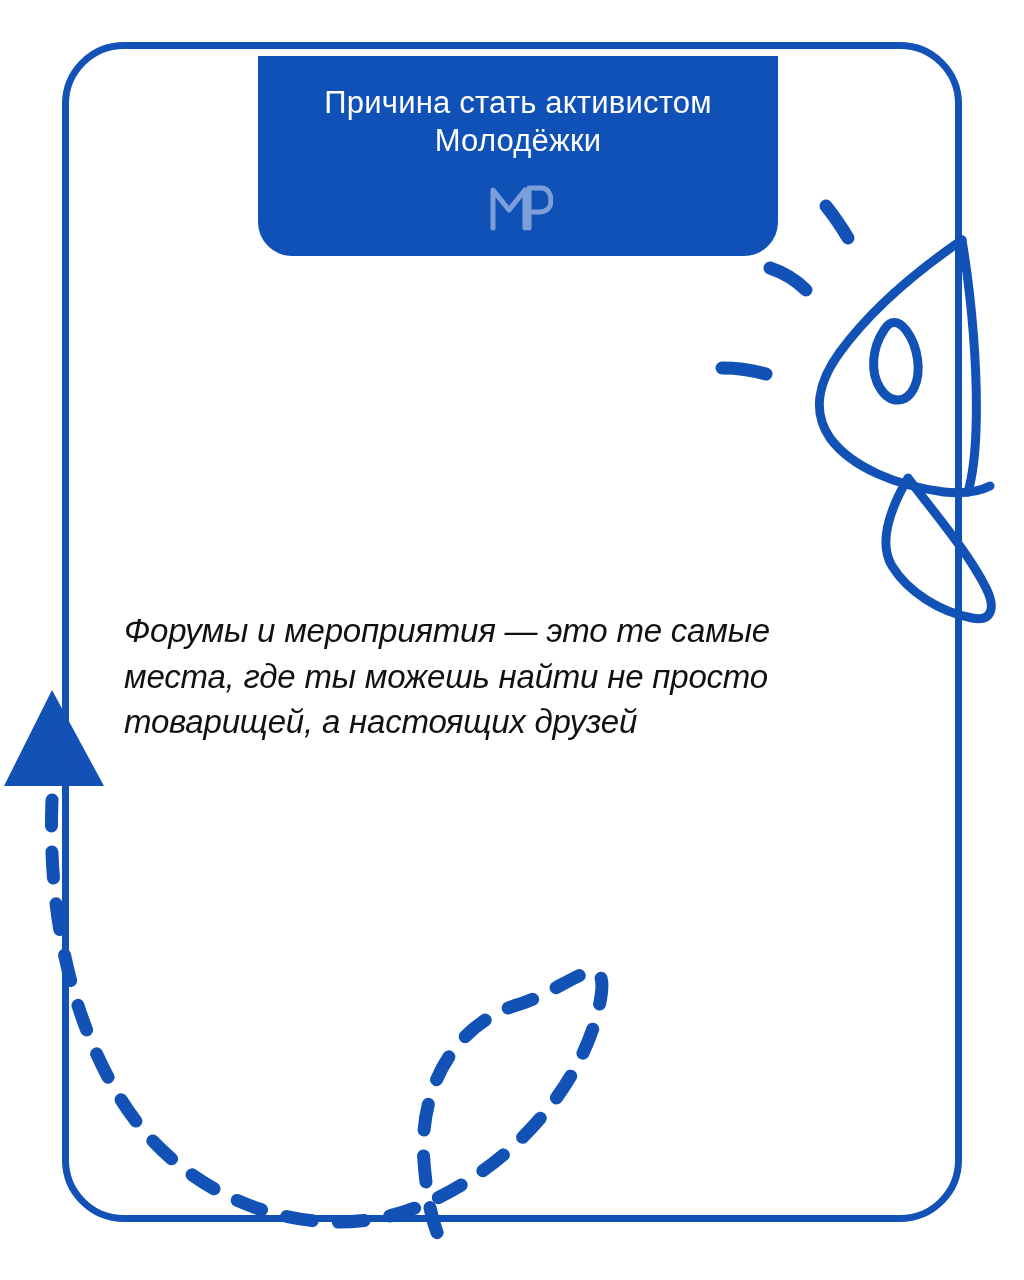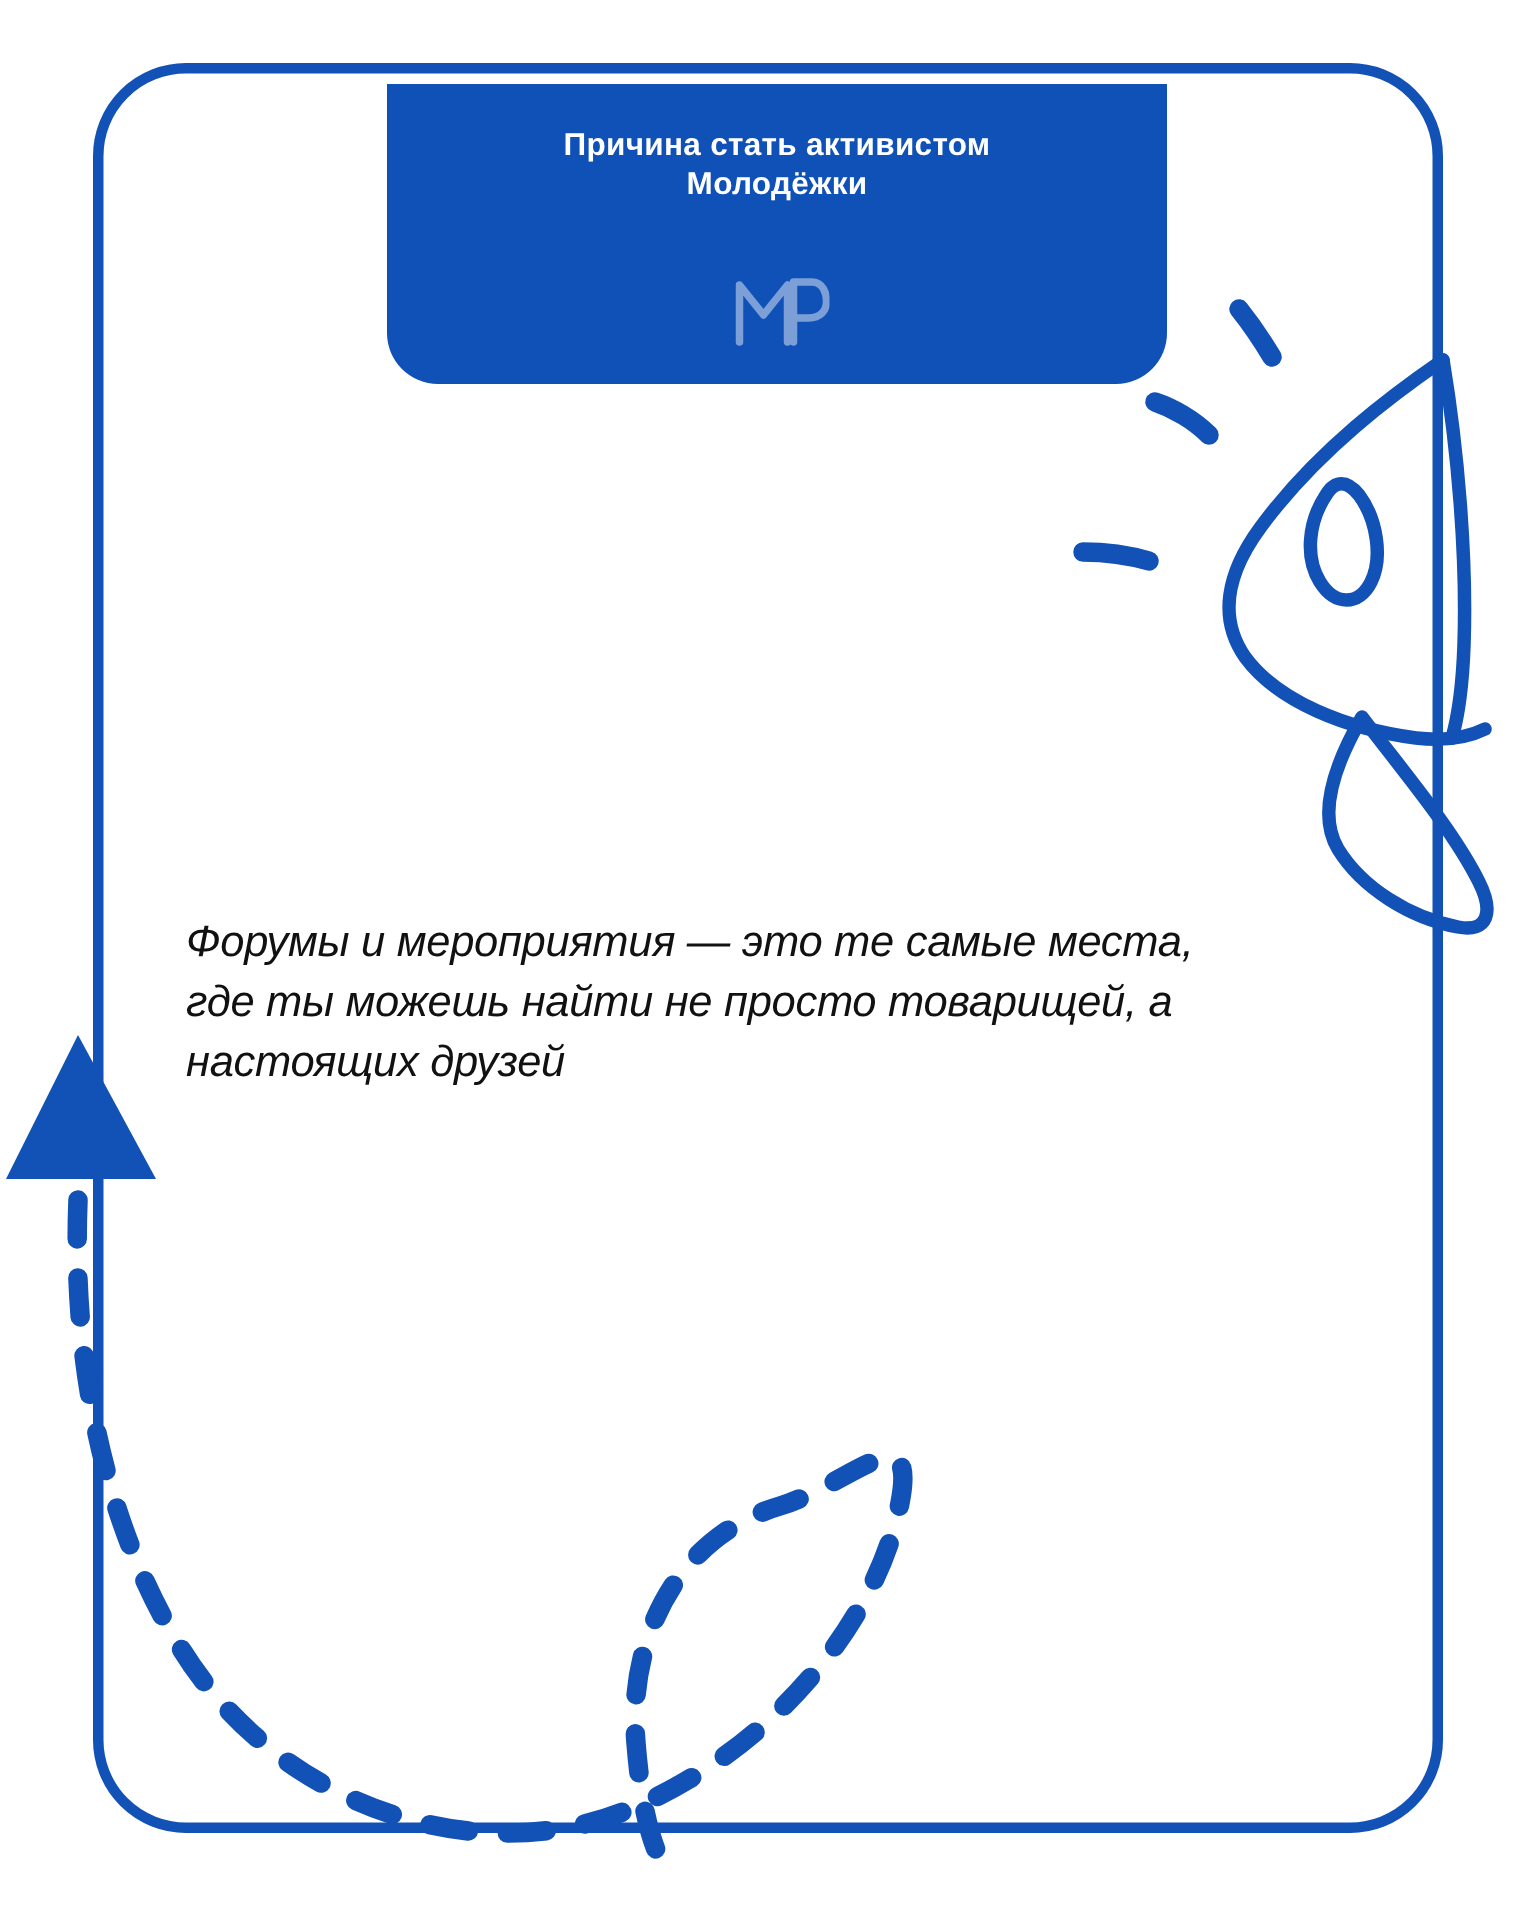--- a/index.html
+++ b/index.html
@@ -39,23 +39,23 @@
     background: #1051B8;
     border-radius: 0 0 34px 34px;
     box-sizing: border-box;
     text-align: center;
     overflow: hidden;
   }
   .badge-text {
     margin: 0;
     padding: 28px 24px 0 24px;
     color: #ffffff;
-    font-size: 21px;
+    font-size: 31px;
     line-height: 1.22;
-    font-weight: 700;
+    font-weight: 400;
     letter-spacing: 0.2px;
     white-space: pre-line;
   }
   .badge-logo {
     position: absolute;
     left: 50%;
     top: 122px;
     transform: translateX(-50%);
     opacity: 0.45;
   }
@@ -75,21 +75,21 @@
     white-space: pre-line;
   }
 
   
   .subtext {
     position: absolute;
     left: 124px;
     top: 608px;
     width: 690px;
     margin: 0;
-    font-size: 29px;
+    font-size: 33px;
     line-height: 1.38;
     font-style: italic;
     font-weight: 500;
     color: #111111;
     letter-spacing: -0.2px;
   }
 
   
   .deco {
     position: absolute;

